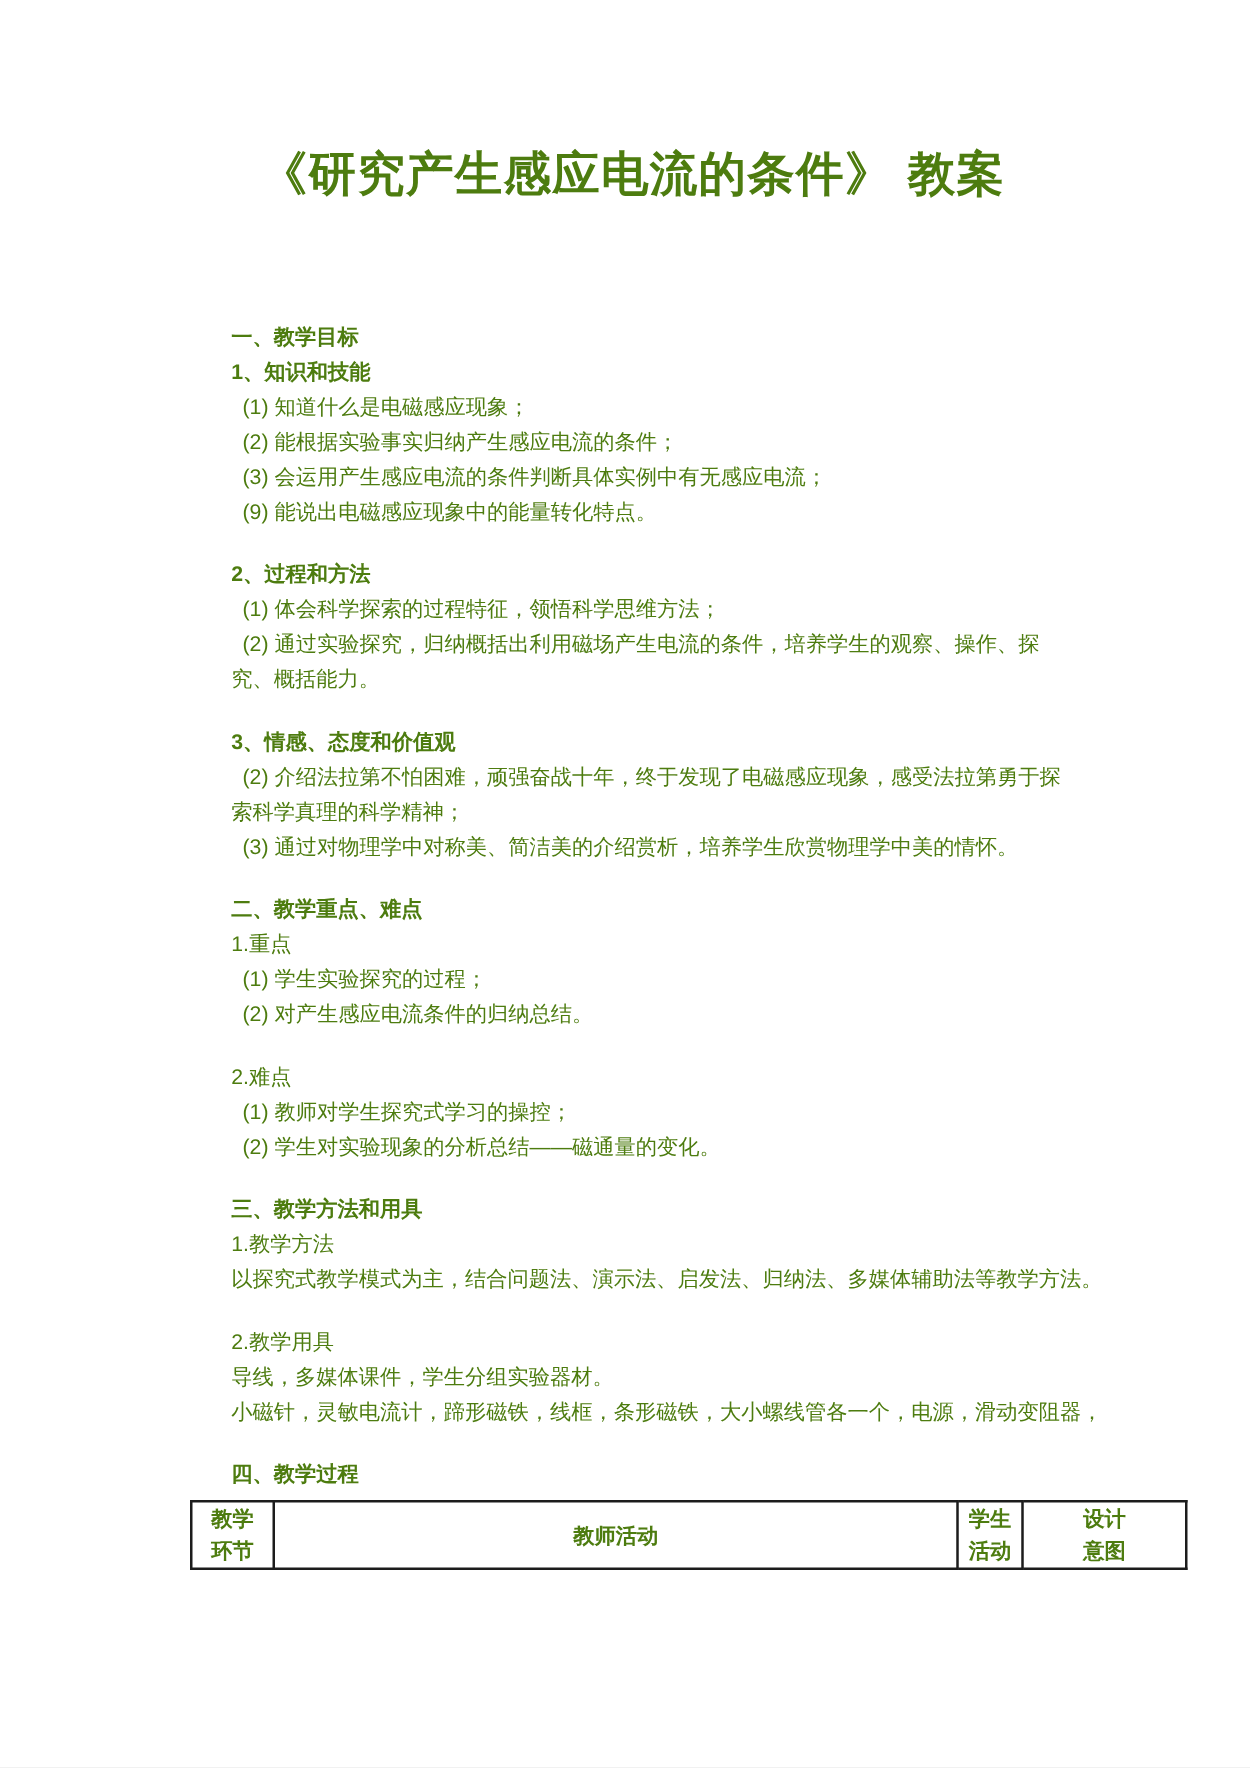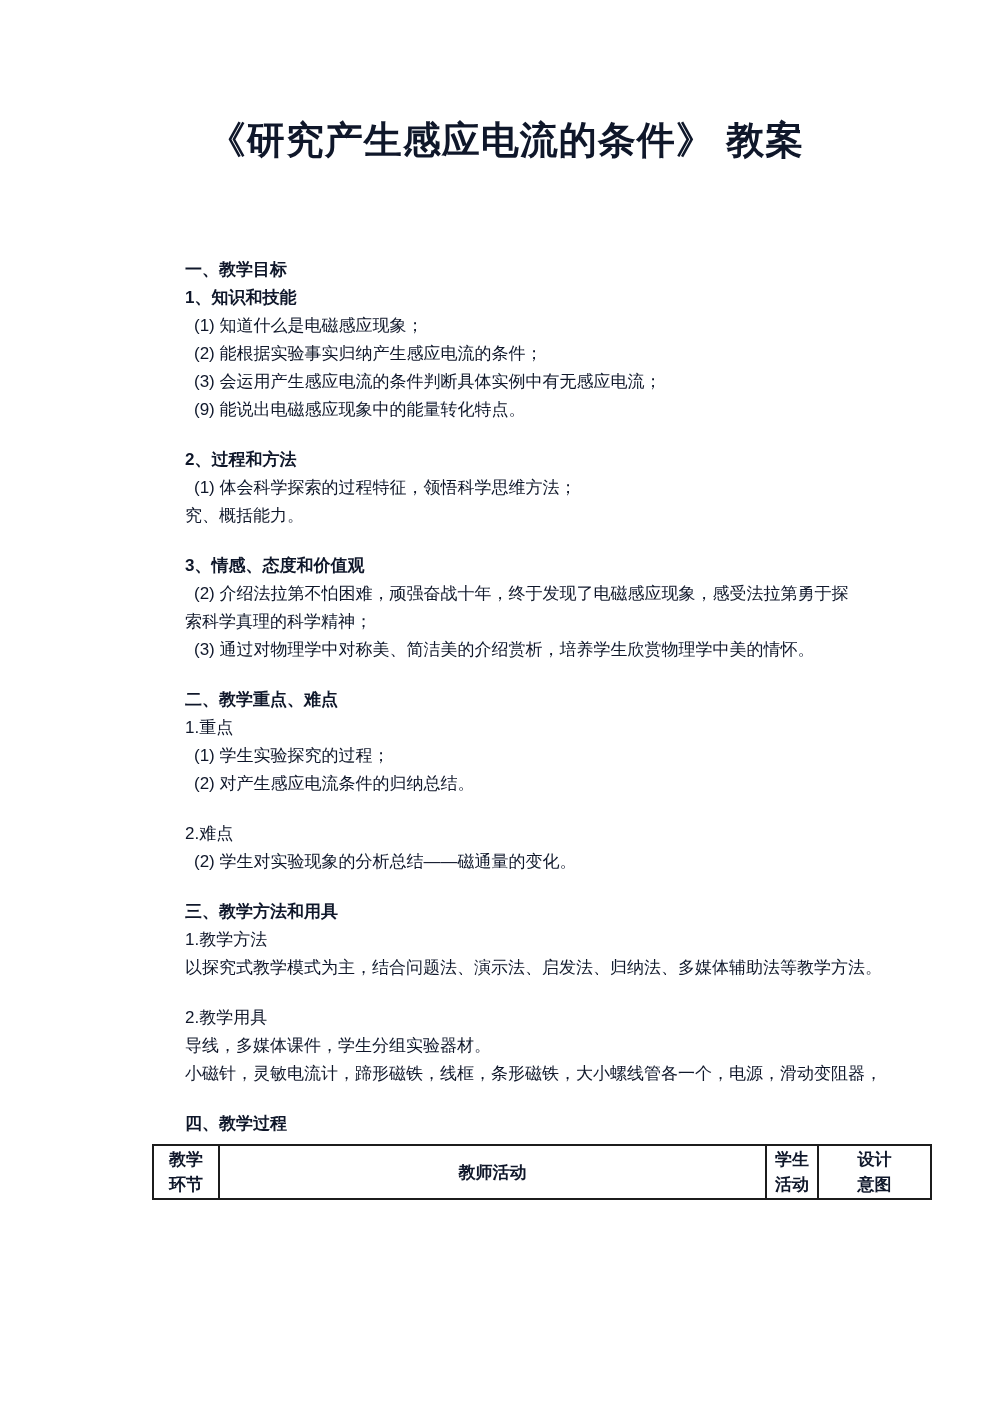--- a/index.html
+++ b/index.html
@@ -3,21 +3,21 @@
 <meta charset="utf-8">
 <style>
   * { margin: 0; padding: 0; box-sizing: border-box; }
   html, body { background: #e8e8e8; }
   .page {
     position: relative;
     width: 1000px;
     height: 1414px;
     margin: 0 auto;
     background: #ffffff;
-    color: #0f172a;
+    color: #4d7c0f;
     font-family: "Liberation Sans", "DejaVu Sans", sans-serif;
     overflow: hidden;
   }
   .content {
     padding: 112px 140px 0 152px;
   }
   .doc-title {
     text-align: center;
     font-size: 38px;
     font-weight: 700;
@@ -47,48 +47,50 @@
     vertical-align: middle;
     font-size: 17px;
     font-weight: 700;
     line-height: 25px;
     padding: 1px 0;
     height: 52px;
   }
   .col-1 { width: 66px; }
   .col-2 { width: 547px; }
   .col-3 { width: 52px; }
-  .col-4 { width: 113px; }
+  .col-4 { width: 131px; }
 </style>
 </head>
 <body>
 
 <div class="page">
   <div class="content">
 
     <div class="doc-title">《研究产生感应电流的条件》 教案</div>
 
     <div class="line heading">一、教学目标</div>
     <div class="line heading">1、知识和技能</div>
     <div class="line item">(1) 知道什么是电磁感应现象；</div>
     <div class="line item">(2) 能根据实验事实归纳产生感应电流的条件；</div>
     <div class="line item">(3) 会运用产生感应电流的条件判断具体实例中有无感应电流；</div>
     <div class="line item">(9) 能说出电磁感应现象中的能量转化特点。</div>
     <div class="line heading gap">2、过程和方法</div>
     <div class="line item">(1) 体会科学探索的过程特征，领悟科学思维方法；</div>
+    <div class="line item">(2) 通过实验探究，归纳概括出利用磁场产生电流的条件，培养学生的观察、操作、探</div>
     <div class="line plain">究、概括能力。</div>
     <div class="line heading gap">3、情感、态度和价值观</div>
     <div class="line item">(2) 介绍法拉第不怕困难，顽强奋战十年，终于发现了电磁感应现象，感受法拉第勇于探</div>
     <div class="line plain">索科学真理的科学精神；</div>
     <div class="line item">(3) 通过对物理学中对称美、简洁美的介绍赏析，培养学生欣赏物理学中美的情怀。</div>
     <div class="line heading gap">二、教学重点、难点</div>
     <div class="line plain">1.重点</div>
     <div class="line item">(1) 学生实验探究的过程；</div>
     <div class="line item">(2) 对产生感应电流条件的归纳总结。</div>
     <div class="line plain gap">2.难点</div>
+    <div class="line item">(1) 教师对学生探究式学习的操控；</div>
     <div class="line item">(2) 学生对实验现象的分析总结——磁通量的变化。</div>
     <div class="line heading gap">三、教学方法和用具</div>
     <div class="line plain">1.教学方法</div>
     <div class="line plain">以探究式教学模式为主，结合问题法、演示法、启发法、归纳法、多媒体辅助法等教学方法。</div>
     <div class="line plain gap">2.教学用具</div>
     <div class="line plain">导线，多媒体课件，学生分组实验器材。</div>
     <div class="line plain">小磁针，灵敏电流计，蹄形磁铁，线框，条形磁铁，大小螺线管各一个，电源，滑动变阻器，</div>
     <div class="line heading gap">四、教学过程</div>
 
     <table class="process-table">

